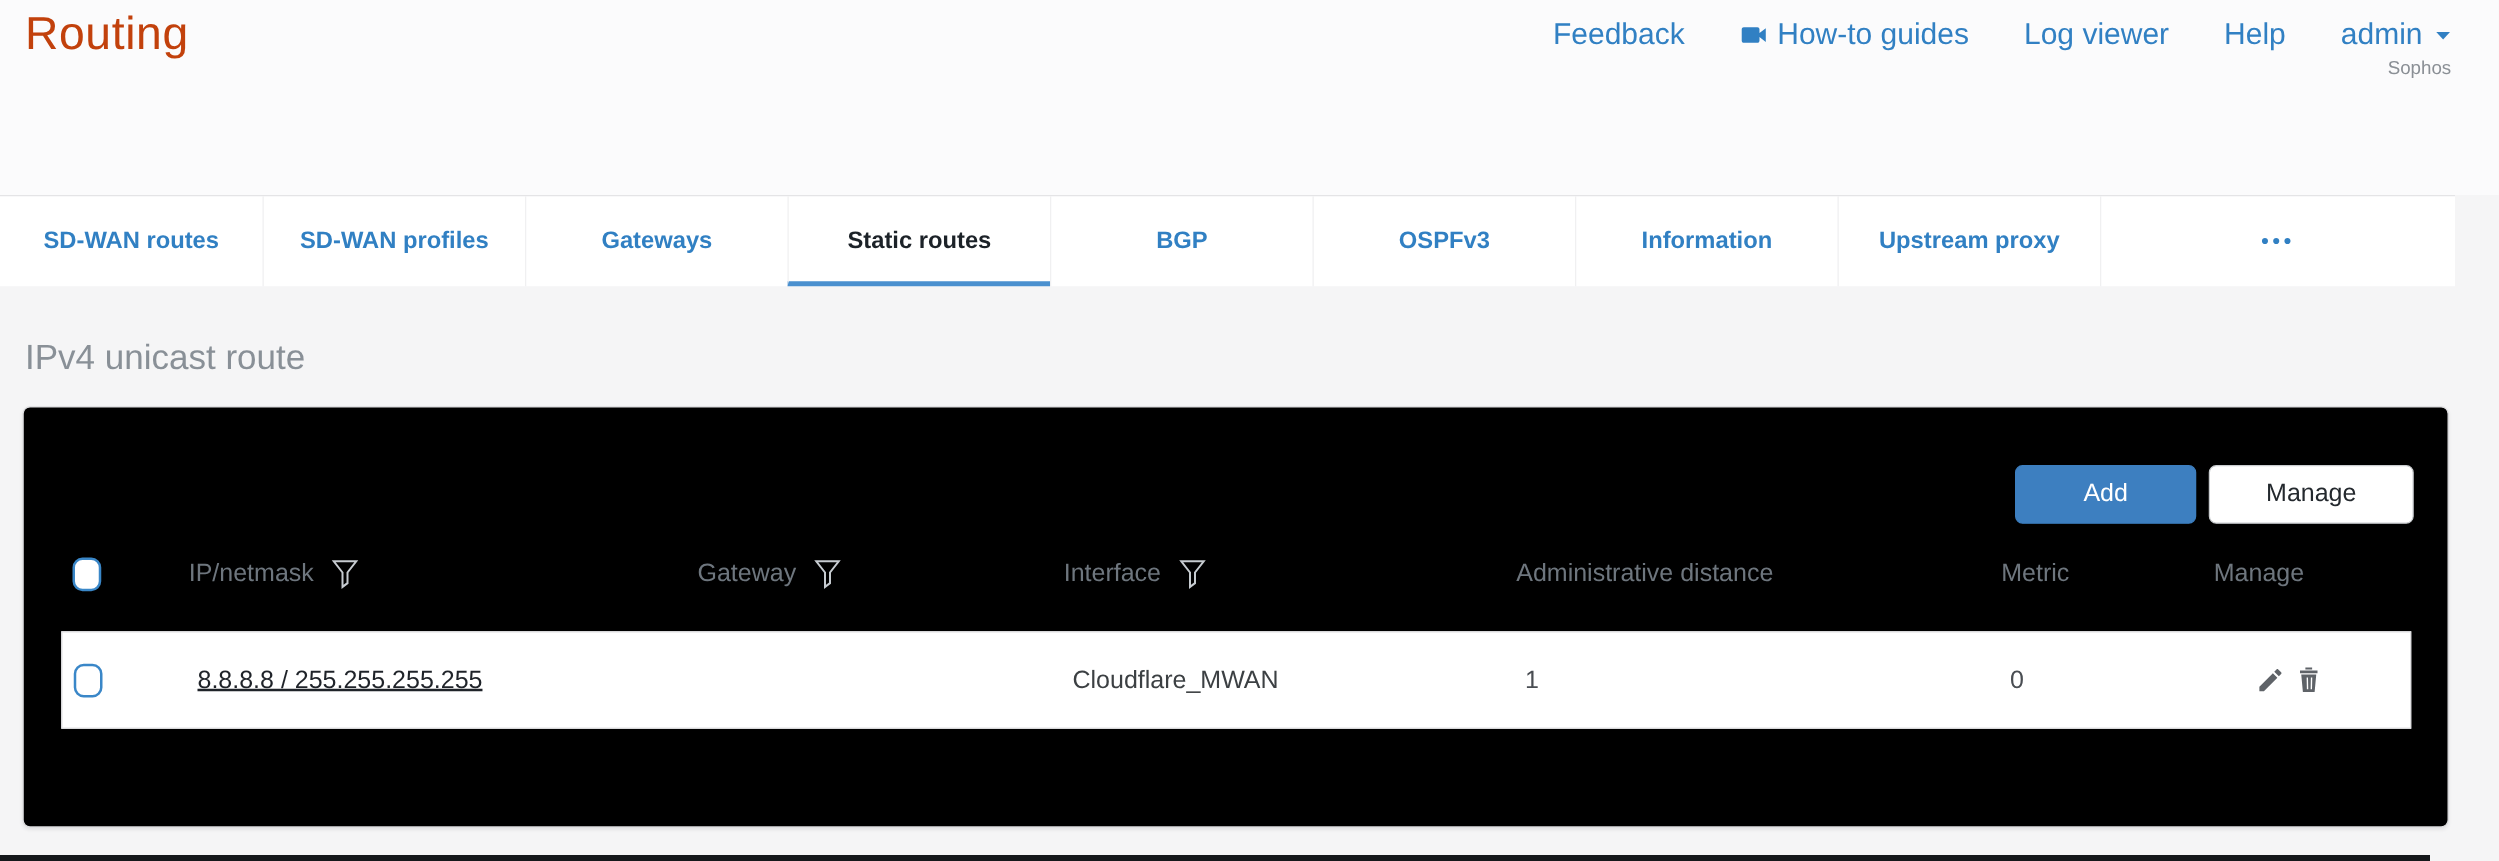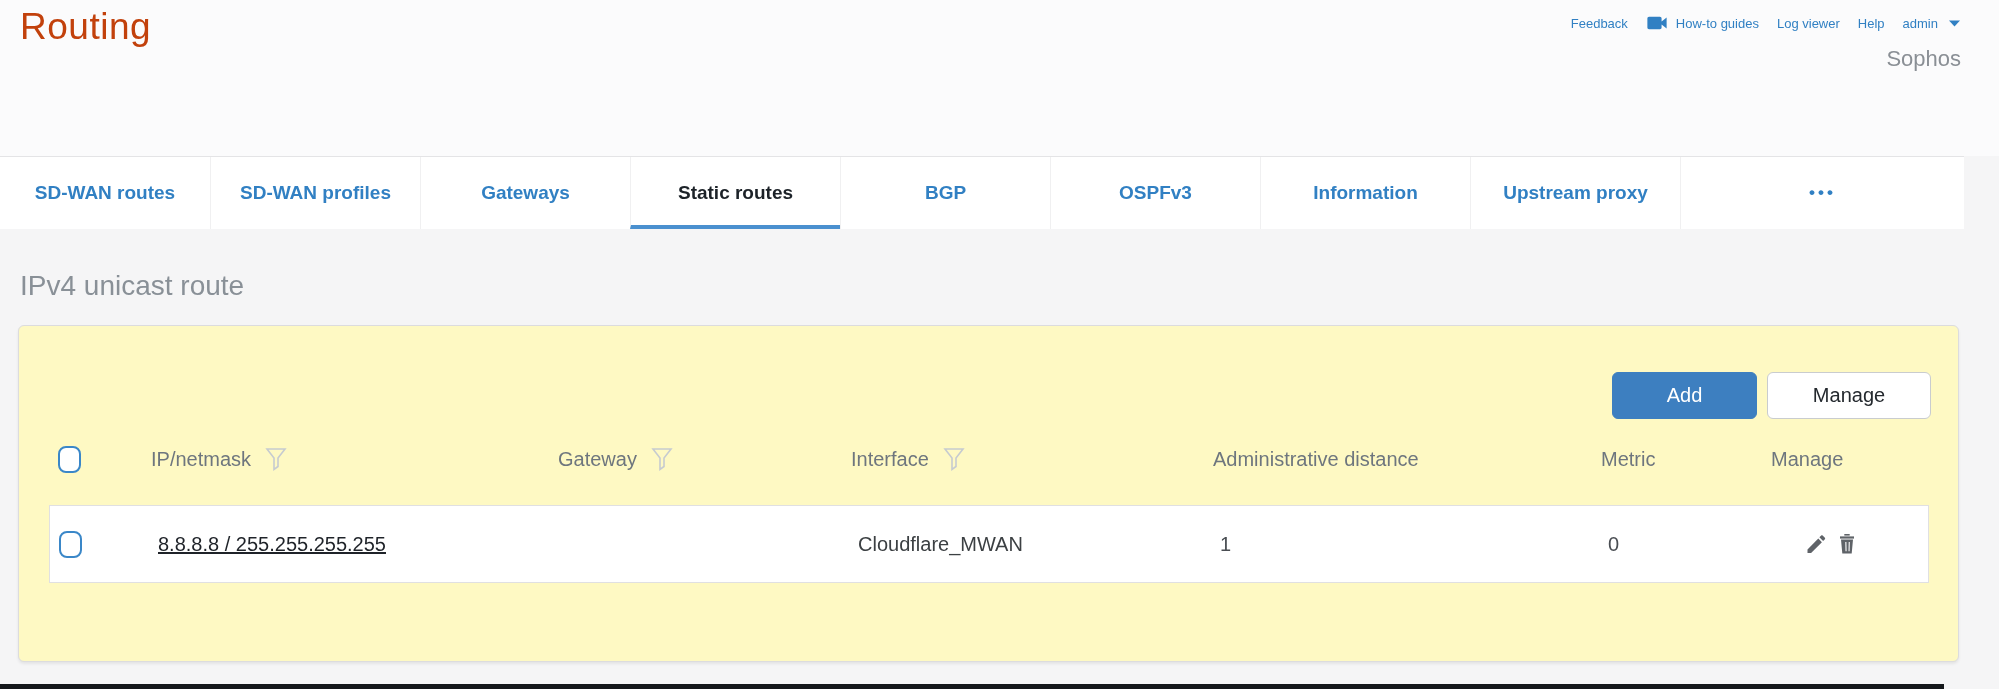--- a/index.html
+++ b/index.html
@@ -7,40 +7,40 @@
   body {
     position:relative;
     font-family:"Liberation Sans", sans-serif;
     background:#f5f5f6;
     overflow:hidden;
     color:#3c4043;
   }
   
   .top-header { position:absolute; top:0; left:0; width:1999px; height:156px; background:#fbfbfc; }
   .page-title { position:absolute; left:20px; top:6px; font-size:37px; font-weight:400; color:#c2410c; letter-spacing:.5px; }
-  .utility-nav { position:absolute; top:14px; right:38px; display:flex; align-items:center; gap:18px; font-size:13px; color:#3180c3; }
+  .utility-nav { position:absolute; top:14px; right:38px; display:flex; align-items:center; gap:44px; font-size:24px; color:#3180c3; }
   .utility-link { display:flex; align-items:center; gap:8px; cursor:pointer; white-space:nowrap; }
   .utility-link svg { display:block; }
   .caret-down { margin-left:2px; }
-  .brand-label { position:absolute; top:46px; right:38px; font-size:22px; color:#8a8f95; }
+  .brand-label { position:absolute; top:46px; right:38px; font-size:15px; color:#8a8f95; }
 
   
   .tabbar { position:absolute; top:156px; left:0; width:1964px; height:73px; background:#fff;
             border-top:1px solid #e4e4e6; display:flex; }
   .tab { width:210px; height:100%; display:flex; align-items:center; justify-content:center;
          font-size:19px; font-weight:700; color:#3180c3; cursor:pointer; }
   .tab + .tab, .tab-more { border-left:1px solid #f0f0f1; }
   .tab.active { color:#1c2228; border-bottom:4px solid #4a90cf; padding-top:4px; }
   .tab-more { flex:1; display:flex; align-items:center; justify-content:center;
               color:#3180c3; font-size:17px; font-weight:700; letter-spacing:3px; cursor:pointer; }
 
   
   .section-heading { position:absolute; left:20px; top:270px; font-size:28px; font-weight:400; color:#899097; }
 
-  .card { position:absolute; left:18px; top:325px; width:1941px; height:337px; background:#fef9c3;
+  .card { position:absolute; left:18px; top:325px; width:1941px; height:337px; background:#000000;
           border:1px solid #dcdcde; border-radius:6px; box-shadow:0 2px 3px rgba(0,0,0,.07); }
 
   .btn-row { position:absolute; top:46px; right:27px; display:flex; gap:10px; }
   .btn { height:47px; border-radius:6px; font-size:20px; display:flex; align-items:center;
          justify-content:center; cursor:pointer; }
   .btn-add { width:145px; background:#3d7fc0; border:1px solid #3d7fc0; color:#fff; }
   .btn-delete { width:164px; background:#fff; border:1px solid #c9cccf; color:#24292e; }
 
   .grid-cols { display:grid; grid-template-columns:102px 407px 293px 362px 388px 170px 1fr; align-items:center; }
   .thead { position:absolute; top:108px; left:30px; right:29px; height:50px; color:#6e767e; font-size:20px; }

